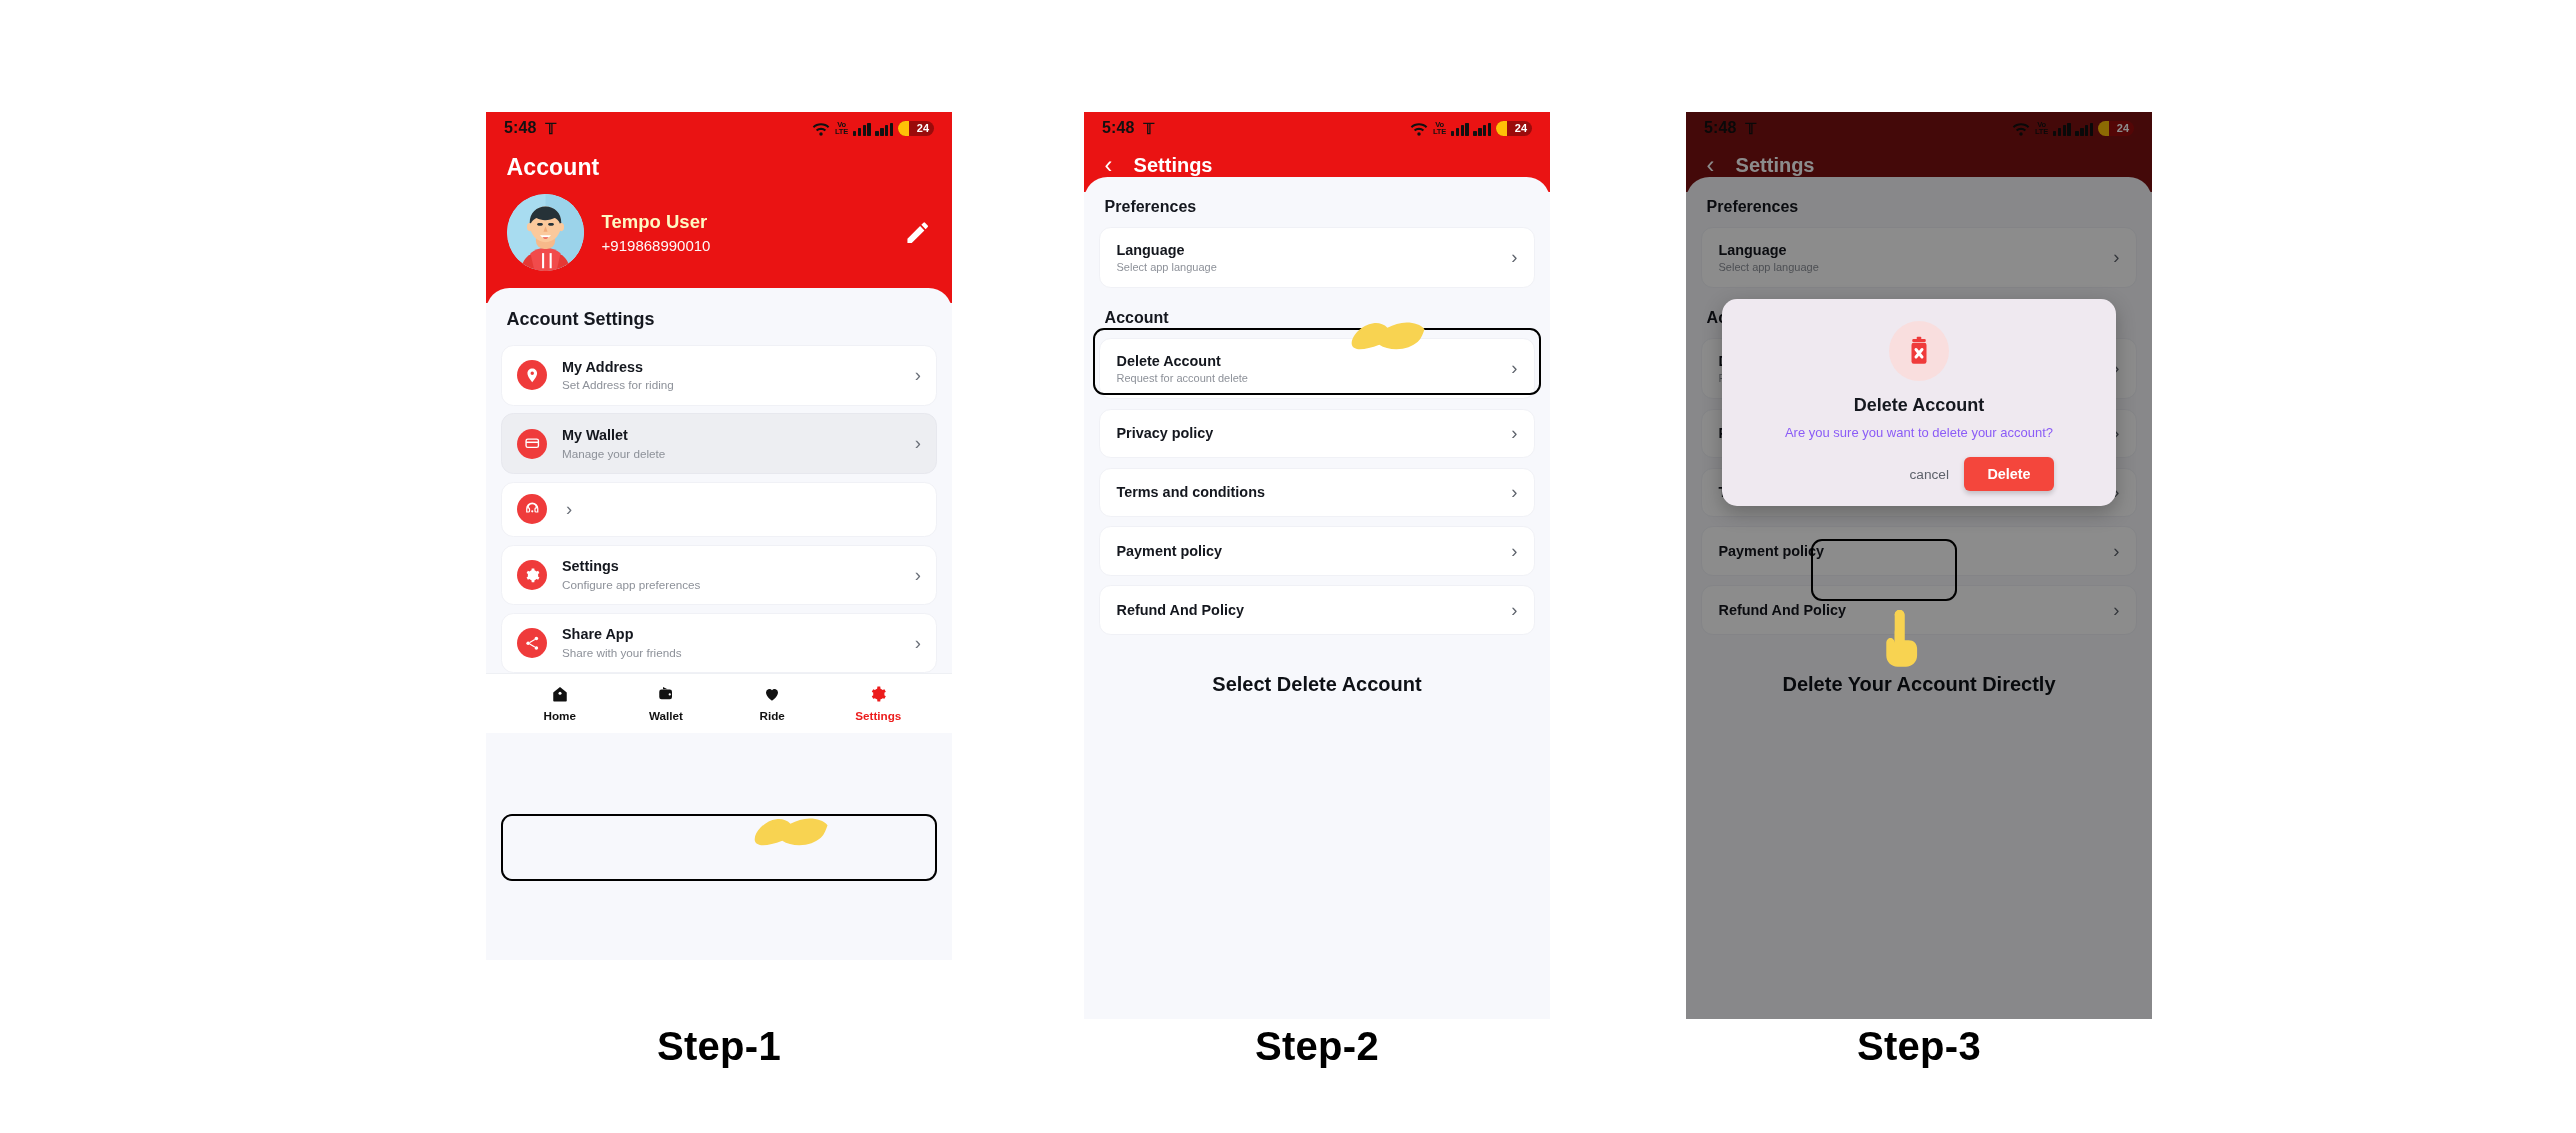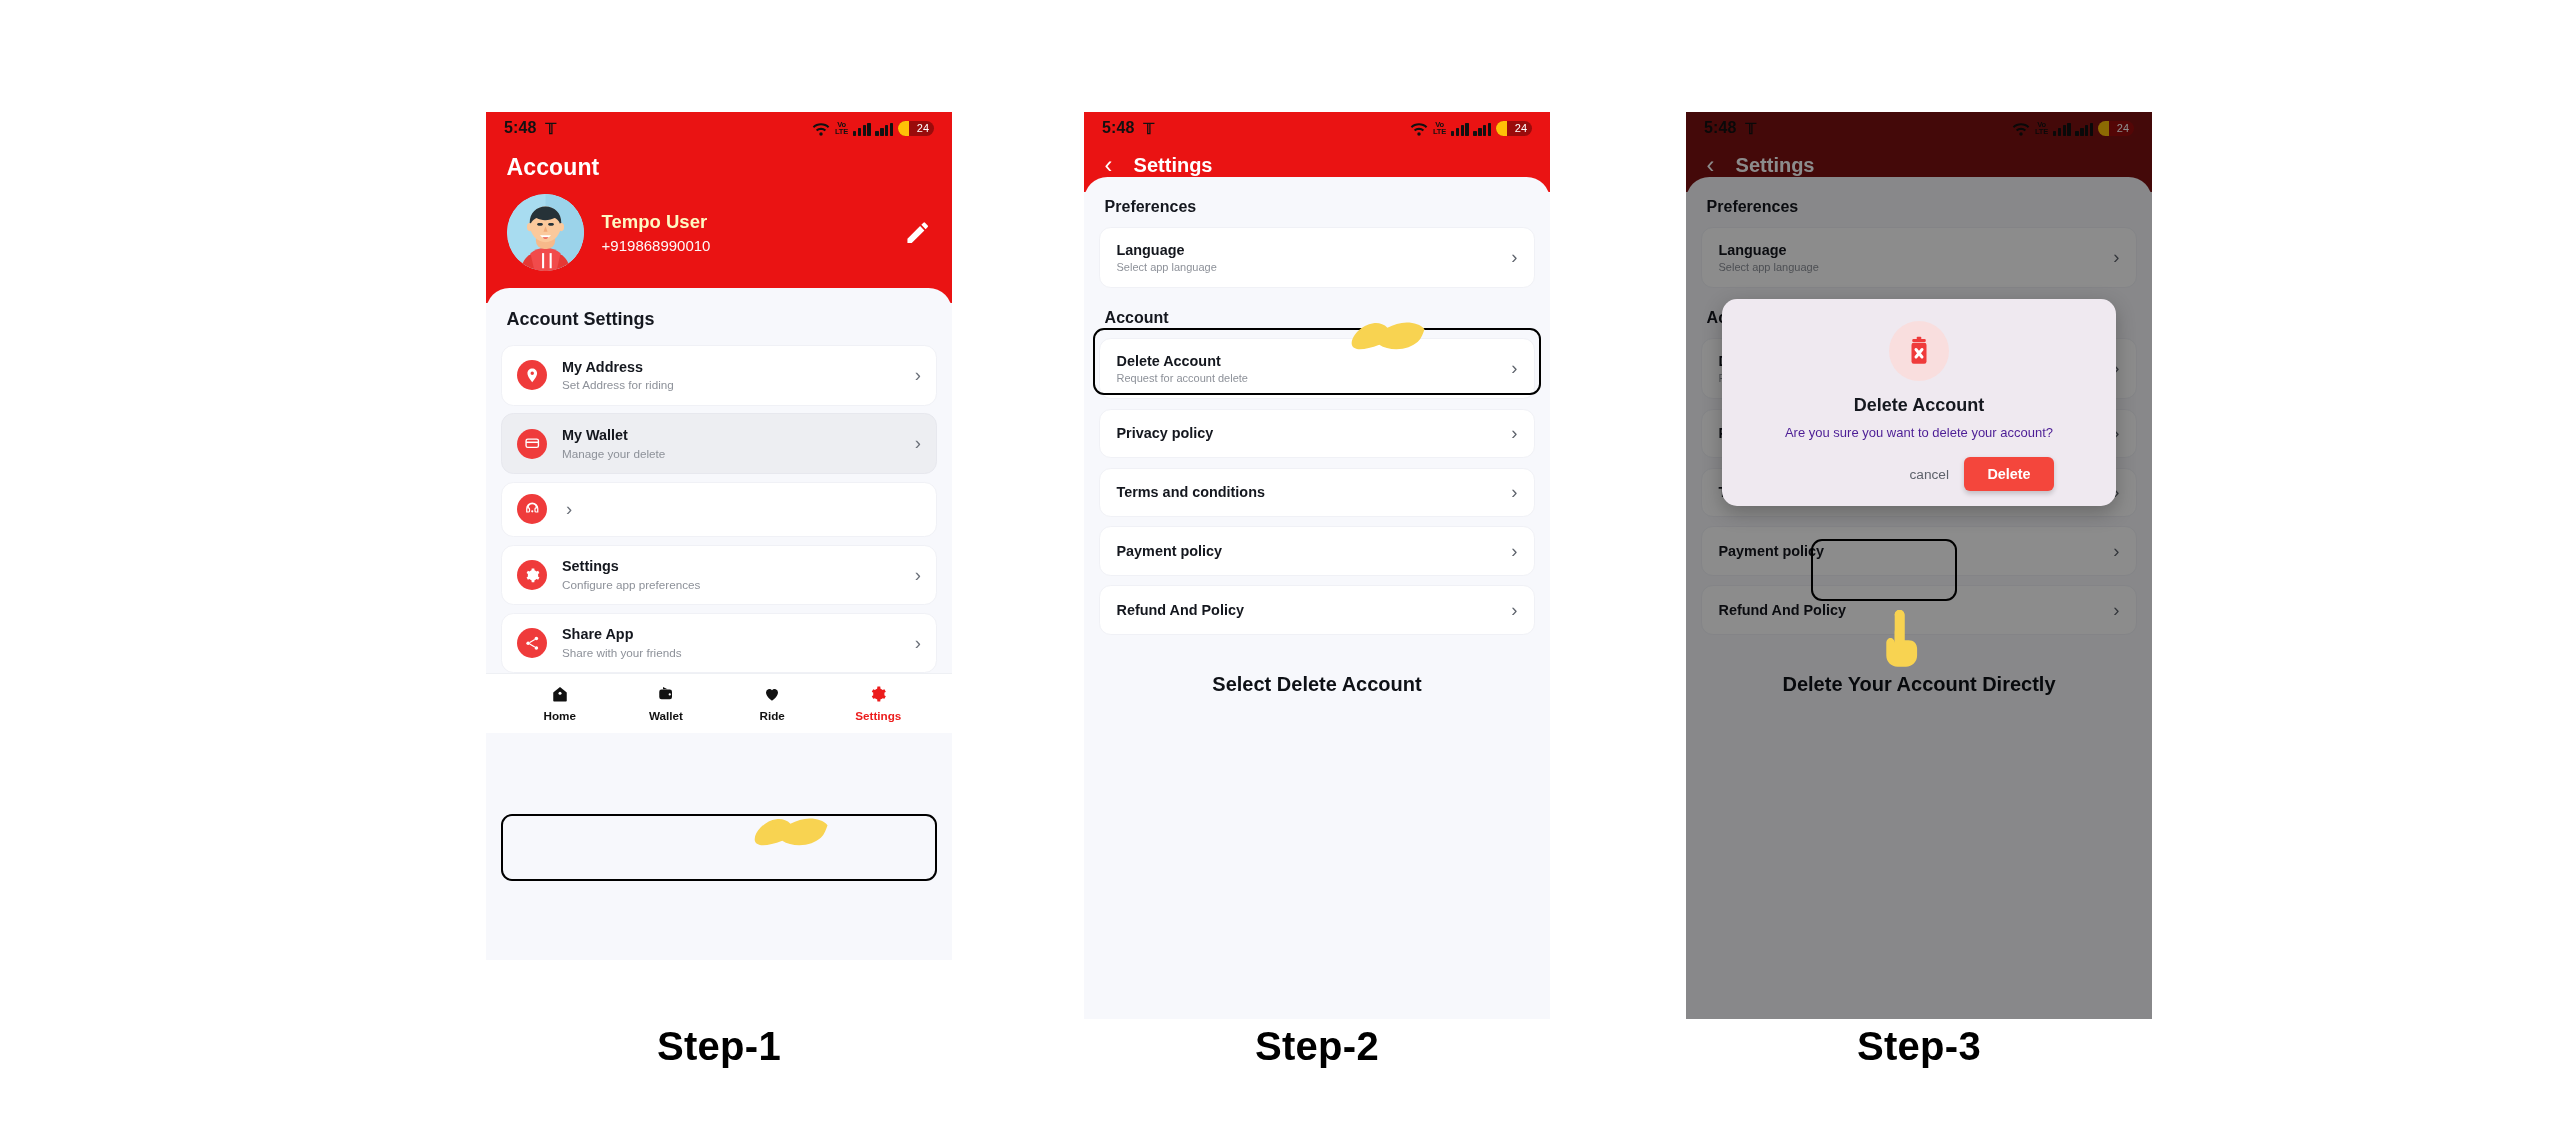--- a/index.html
+++ b/index.html
@@ -36,21 +36,21 @@
   .sb-right { margin-left: auto; display: flex; align-items: flex-end; gap: 4.8px; }
   .wifi-ic { width: 18px; height: 15px; position: relative; }
   .volte { font-size: 7.6px; font-weight: 800; line-height: 6.9px; text-align:center; letter-spacing:-0.2px;}
   .bars { display: flex; align-items: flex-end; gap: 1.4px; height: 13.7px; }
   .bars i { display:block; width: 3.4px; background:#111; border-radius:0.7px; }
   .bars i:nth-child(1){height:4.8px;} .bars i:nth-child(2){height:7.6px;}
   .bars i:nth-child(3){height:10.3px;} .bars i:nth-child(4){height:13px;}
   .batt {
     position: relative; height: 15px; min-width: 36px;
     border-radius: 7.6px; background: #9a0b0b;
-    color:#fff; font-size:11px; font-weight:400;
+    color:#fff; font-size:11px; font-weight:700;
     display:flex; align-items:center; justify-content:flex-end;
     padding: 0 4.8px 0 12.4px; overflow:hidden;
   }
   .batt .fill { position:absolute; left:0; top:0; bottom:0; width: 11px; background:#ffc107; }
   .batt span { position: relative; z-index:2; }
 
   
   .header { background:#ea1313; position: relative; }
   .header.dim { background:#7d1212; }
   .hdr-title {
@@ -151,21 +151,21 @@
     padding: 18px 19px 15px 19px;
     text-align:center;
     box-shadow: 0 6.9px 19px rgba(0,0,0,.25);
   }
   .dlg-ic {
     width: 60px; height:60px; border-radius:50%;
     background: #f9dede; margin: 4.1px auto 13.7px auto;
     display:flex; align-items:center; justify-content:center;
   }
   .dlg-title { font-size:18px; font-weight:800; color:#15181f; margin-bottom:8.2px; }
-  .dlg-body { font-size:13px; color:#4c1d95; line-height:1.4; padding: 0 18px; }
+  .dlg-body { font-size:13px; color:#8b5cf6; line-height:1.4; padding: 0 18px; }
   .dlg-actions { display:flex; align-items:center; justify-content:flex-end; gap: 15px; margin-top: 15px; padding-right: 43px; position:relative;}
   .dlg-cancel { font-size:13.7px; color:#5e626b; background:none; border:none; font-family:"Liberation Sans",sans-serif; }
   .dlg-delete {
     background:#f4463c; color:#fff; border:none;
     border-radius:6px; padding: 9px 23.4px; font-size:14.4px; font-weight:600;
     font-family:"Liberation Sans", sans-serif;
     box-shadow: 0 2.7px 5.5px rgba(0,0,0,.18);
   }
 
   

